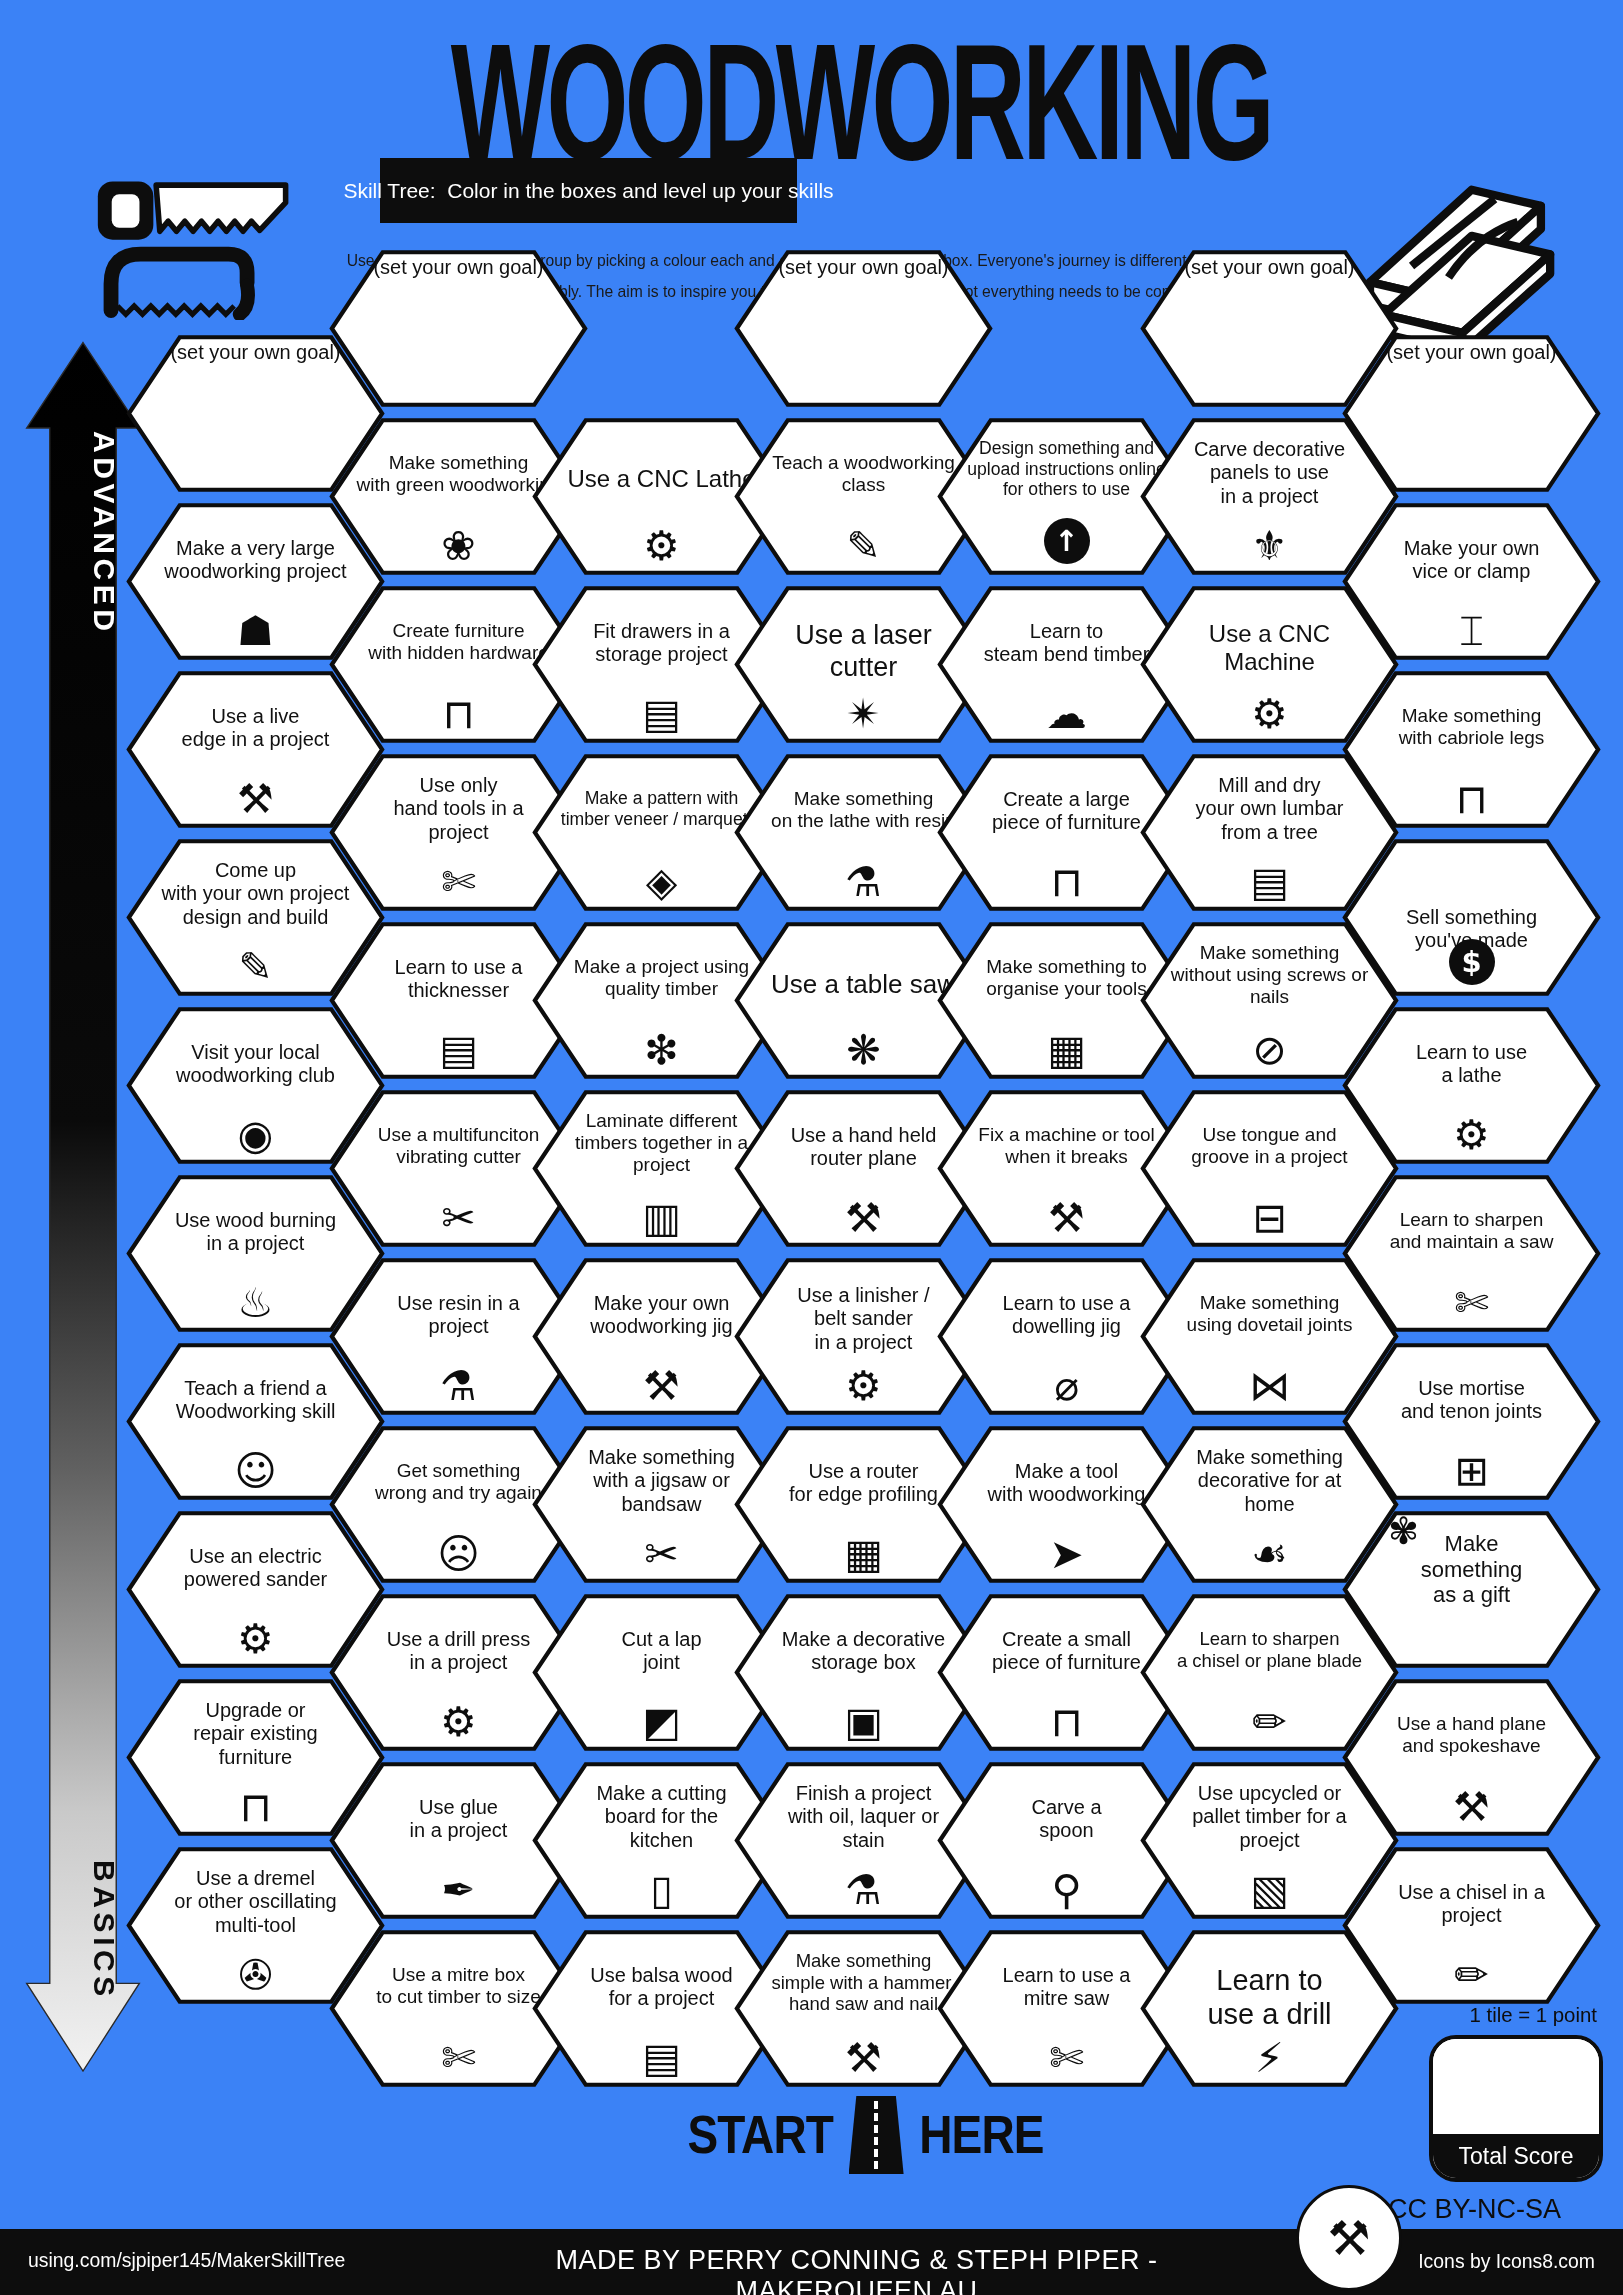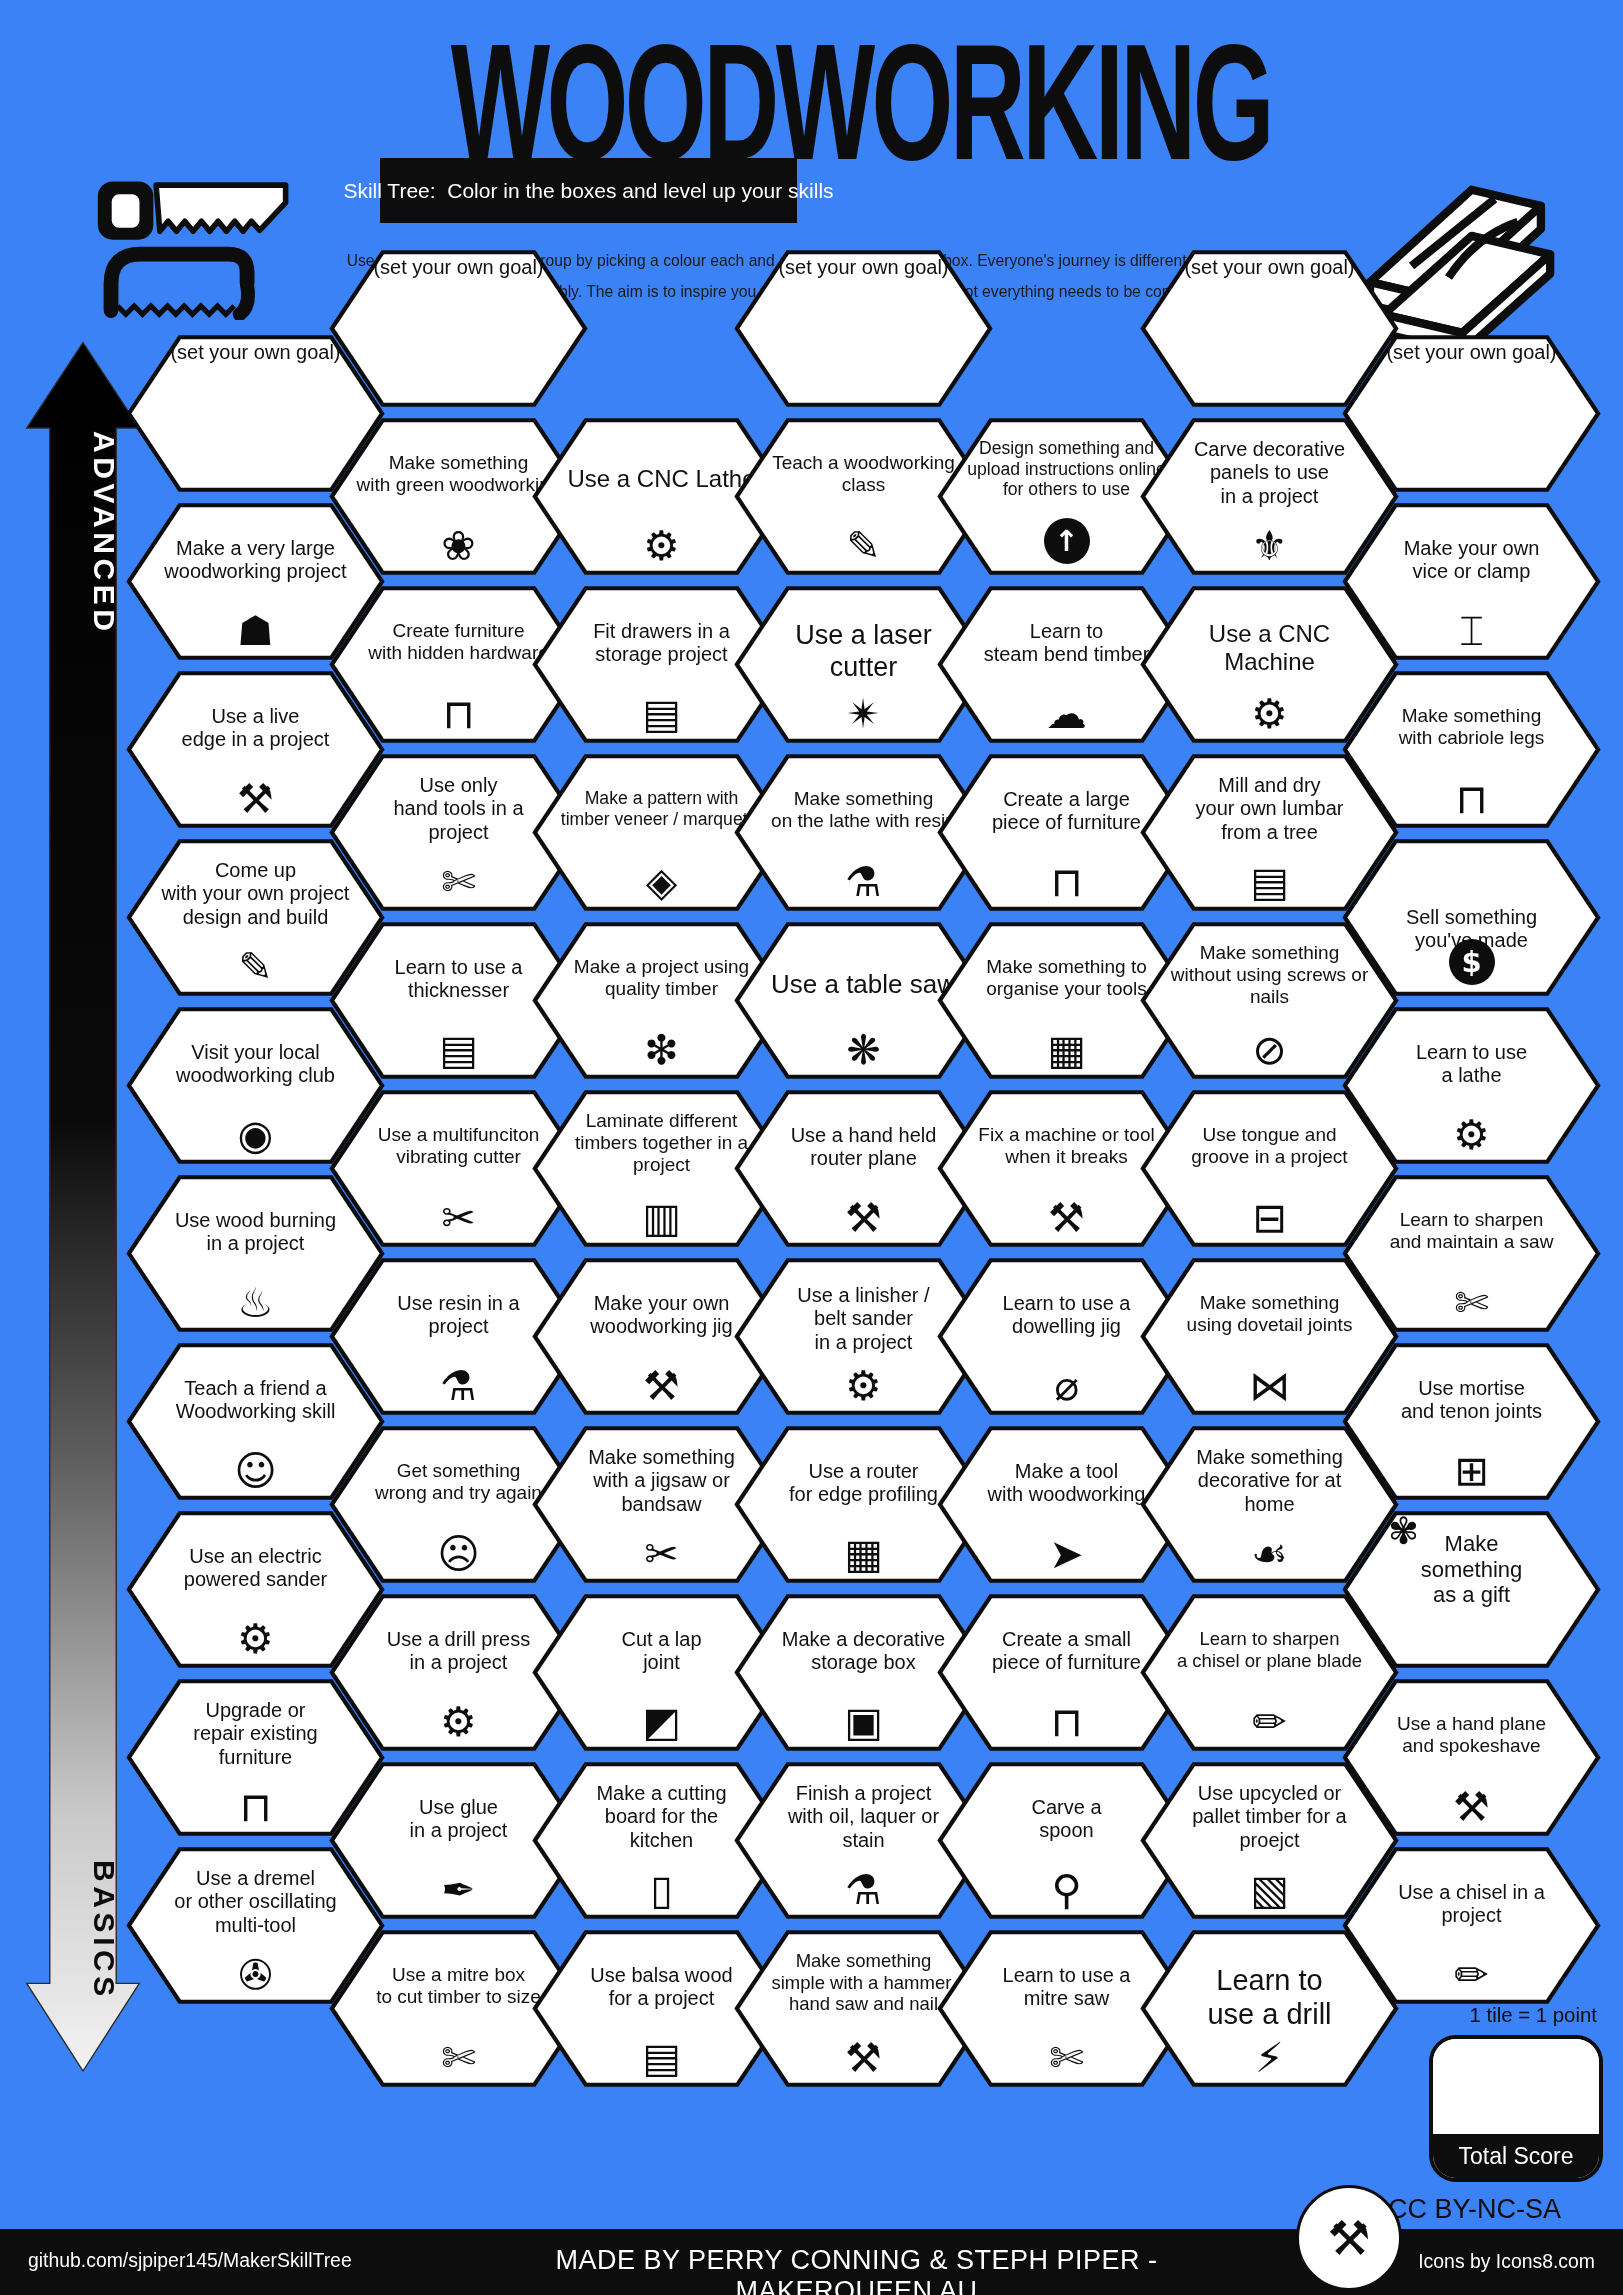--- a/index.html
+++ b/index.html
@@ -621,34 +621,39 @@
       </div>
       <div class="hex" style="left: 1342px; top: 1846px;">
         <svg viewBox="0 0 560 344">
           <polygon points="6,172 116,7 444,7 554,172 444,337 116,337"></polygon>
         </svg>
         <div class="hex-label" style="top: 35px;">Use a chisel in a<br>project</div>
         <div class="hex-icon">✏</div>
       </div>
     </div>
 
+  <div id="start-here">
+    <span class="word">START</span>
+    <div id="road-icon"></div>
+    <span class="word">HERE</span>
+  </div>
 
 
   <div id="tile-note">1 tile = 1 point</div>
   <div id="score-card">
     <div class="space"></div>
     <div class="bar">
       <span>Total Score</span>
     </div>
   </div>
 
   <div id="logo-circle">
     <span>⚒</span>
   </div>
   <div id="license">CC BY-NC-SA 4.0</div>
 
   <div id="footer-bar"></div>
-  <div id="footer-left">github.com/sjpiper145/MakerSkillTree</div>
+  <div id="footer-left">using.com/sjpiper145/MakerSkillTree</div>
   <div id="footer-center">MADE BY PERRY CONNING &amp; STEPH PIPER  -  MAKERQUEEN AU</div>
   <div id="footer-right">Icons by Icons8.com</div>
 
 </div>
 
 
 </body></html>

